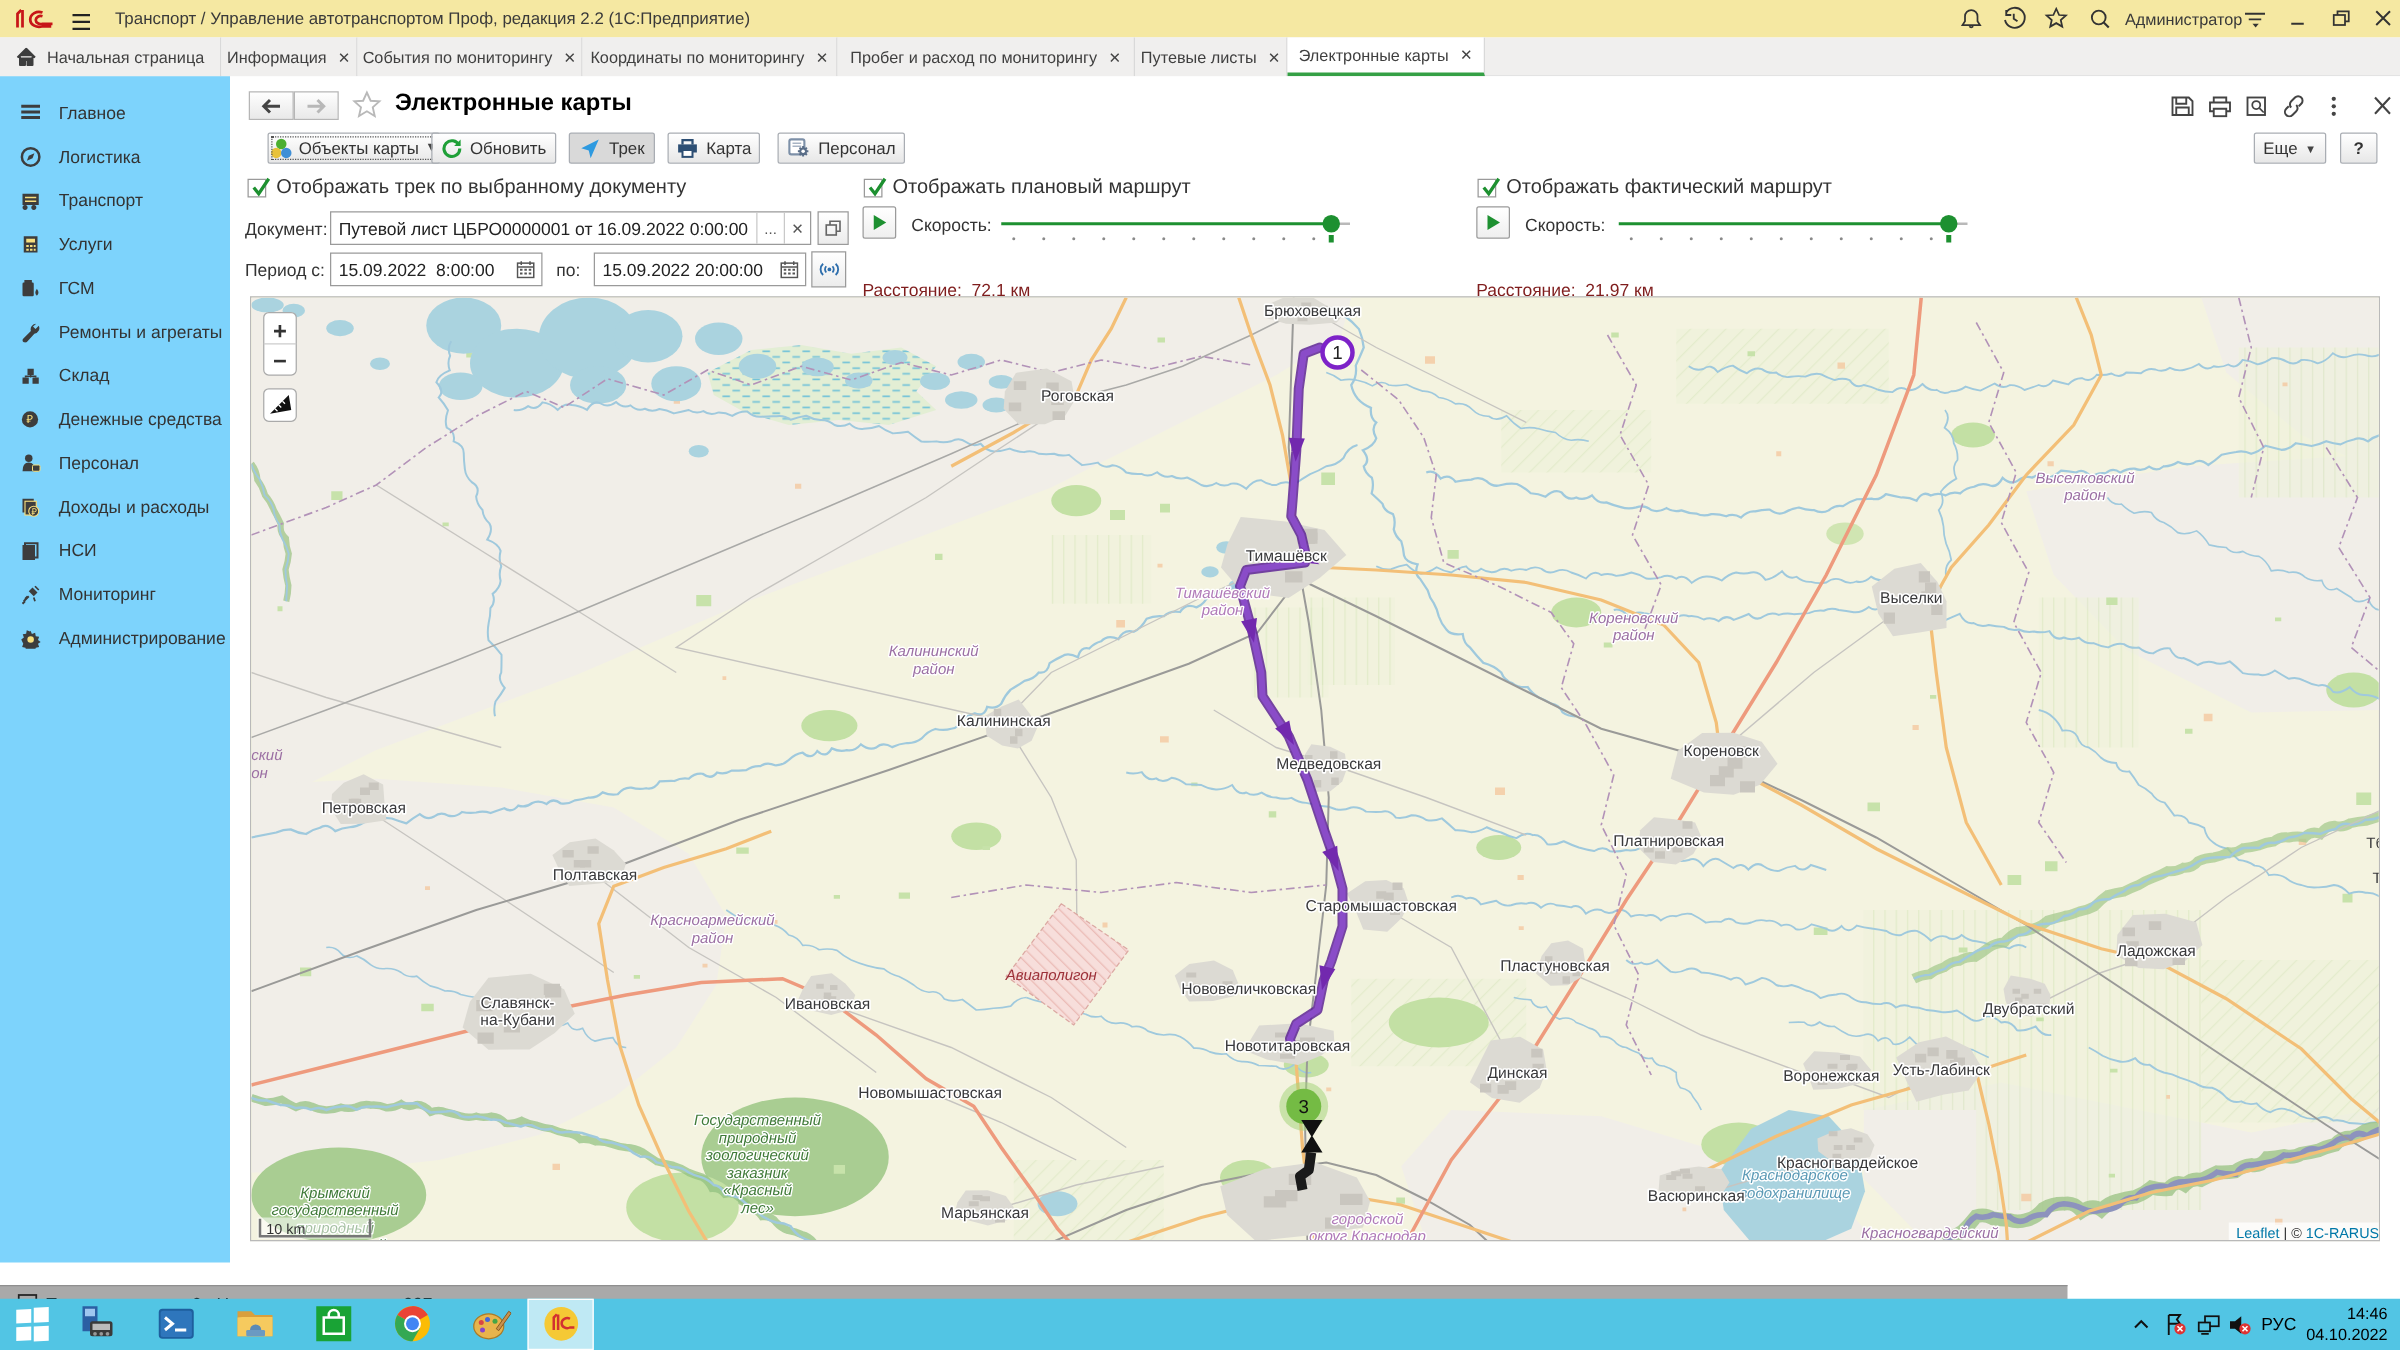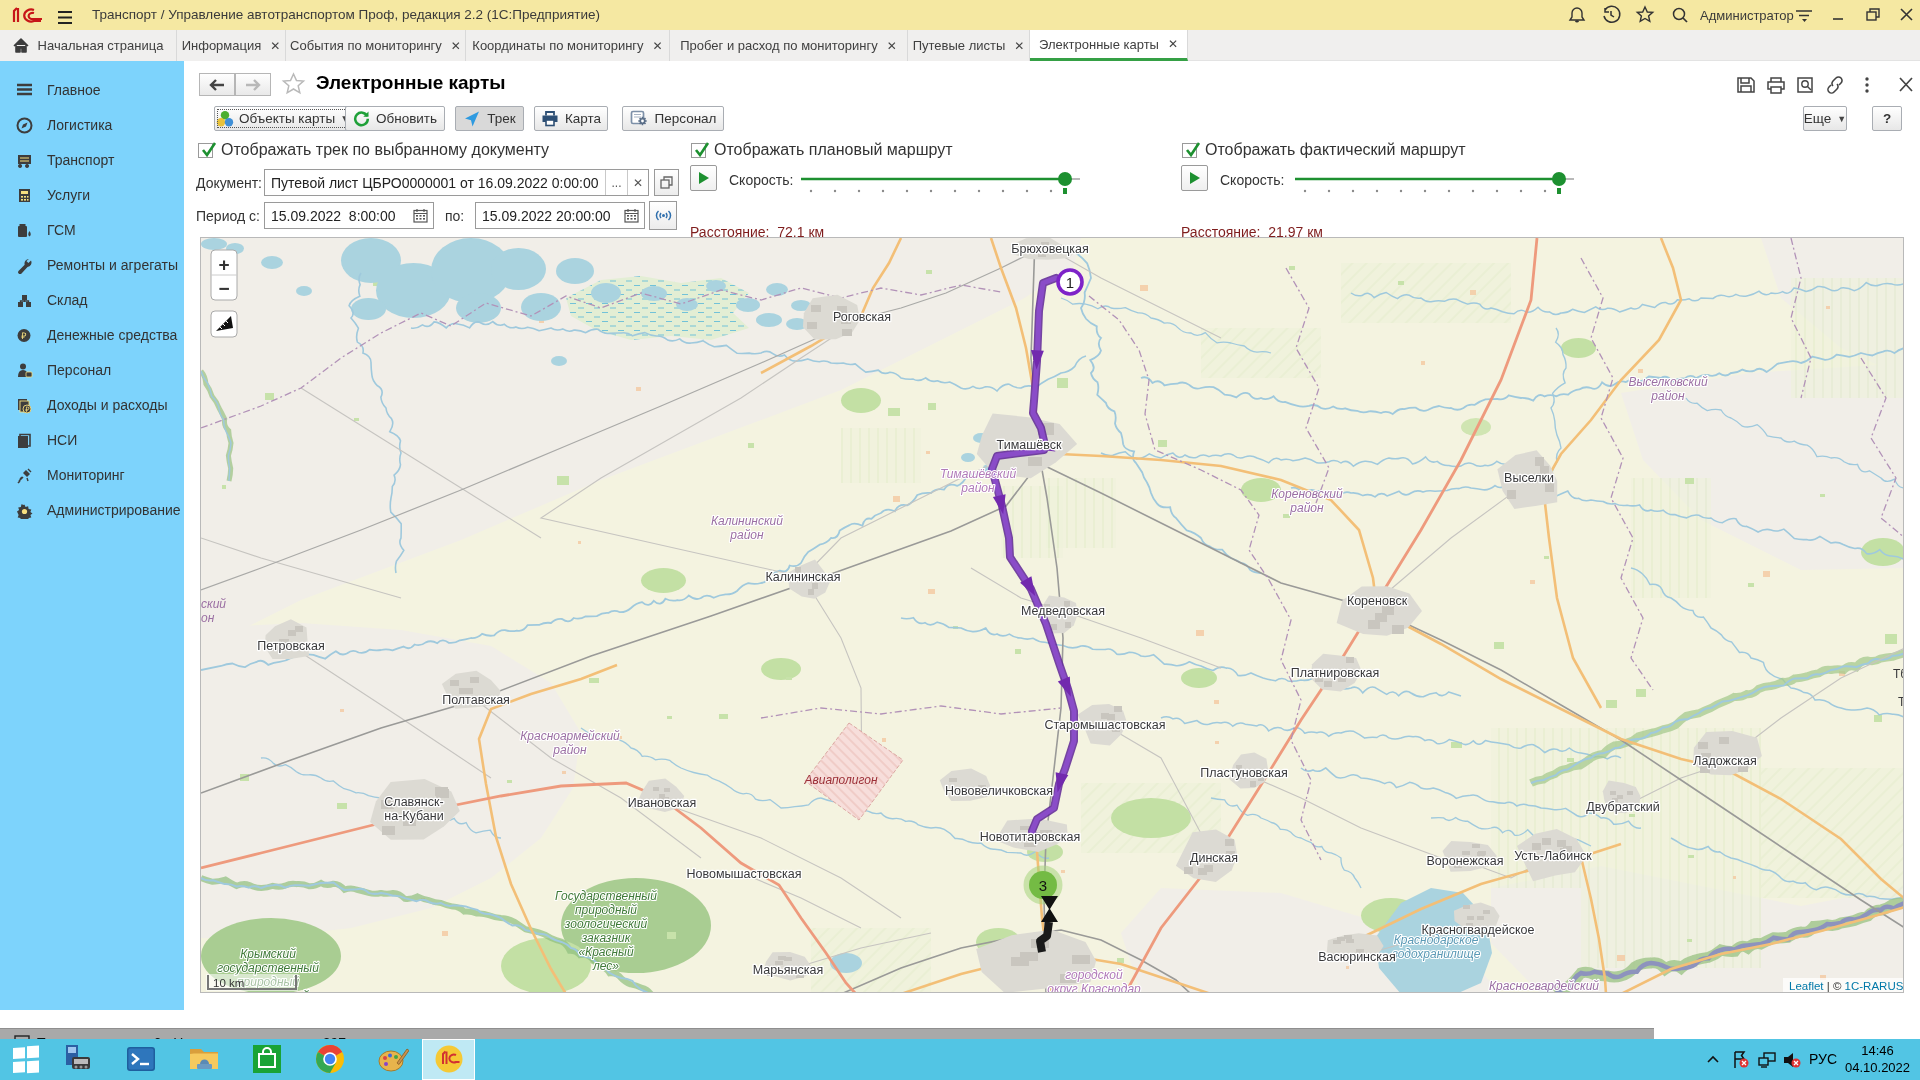--- a/index.html
+++ b/index.html
@@ -42,21 +42,21 @@
 
 #map { position:absolute; left:16px; top:176px; width:1704px; height:756px; border:1px solid #b9b9b9; background:#f3f2e1; overflow:hidden; }
 
 
 #statusbar { position:absolute; left:0; top:1010px; width:1654px; height:29px; background:#a9a9a9; border-top:1px solid #8f8f8f;margin-top:18px; }
 #statusbar .st { position:absolute; left:37px; top:6px; font-size:14px; color:#111; }
 
 
 #taskbar { position:absolute; left:0; top:1039px; width:1920px; height:41px; background:#52c5e4; }
 .tkico { position:absolute; top:4px; width:32px; height:32px; }
-#clock { position:absolute; left:1845px; top:3px; font-size:13px; color:#000; text-align:center; line-height:17px; }
+#clock { position:absolute; left:1845px; top:3px; font-size:13px; color:#000; text-align:right; line-height:17px; }
 #rus { position:absolute; left:1809px; top:12px; font-size:14px; color:#000; }
 </style>
 </head>
 <body>
 <div id="app">
 
 <div id="titlebar">
   <svg class="tb-ico" style="left:12px;top:5px;width:32px;height:20px" viewBox="0 0 32 20">
     <path d="M2 17 L2 6 L5 3" stroke="#c71618" stroke-width="2.2" fill="none"></path>
     <path d="M6 17 L6 3" stroke="#c71618" stroke-width="2.2" fill="none"></path>
@@ -315,21 +315,21 @@
           <g fill="#5a6e88">
             <circle cx="12.5" cy="11" r="3.1"></circle>
             <g stroke="#5a6e88" stroke-width="1.6">
               <path d="M12.5 6.8 v8.4 M8.3 11 h8.4 M9.6 8.1 l5.9 5.9 M15.5 8.1 l-5.9 5.9"></path>
             </g>
           </g>
           <circle cx="12.5" cy="11" r="1.4" fill="#fff"></circle>
         </svg>
     <span>Персонал</span>
   </div>
-  <div class="toolbtn" style="left:1619px;width:44px;justify-content:center">
+  <div class="toolbtn" style="left:1619px;width:58px;justify-content:flex-end">
         <span>Еще</span>
         <span style="font-size:9px;color:#444">▼</span>
       </div>
   <div class="toolbtn" style="left:1688px;width:30px;justify-content:center">
         <span style="font-weight:bold">?</span>
       </div>
 
   <div class="cbrow" style="left:14px">
     <div class="cbx">
           <svg width="18" height="18" viewBox="0 0 18 18">

